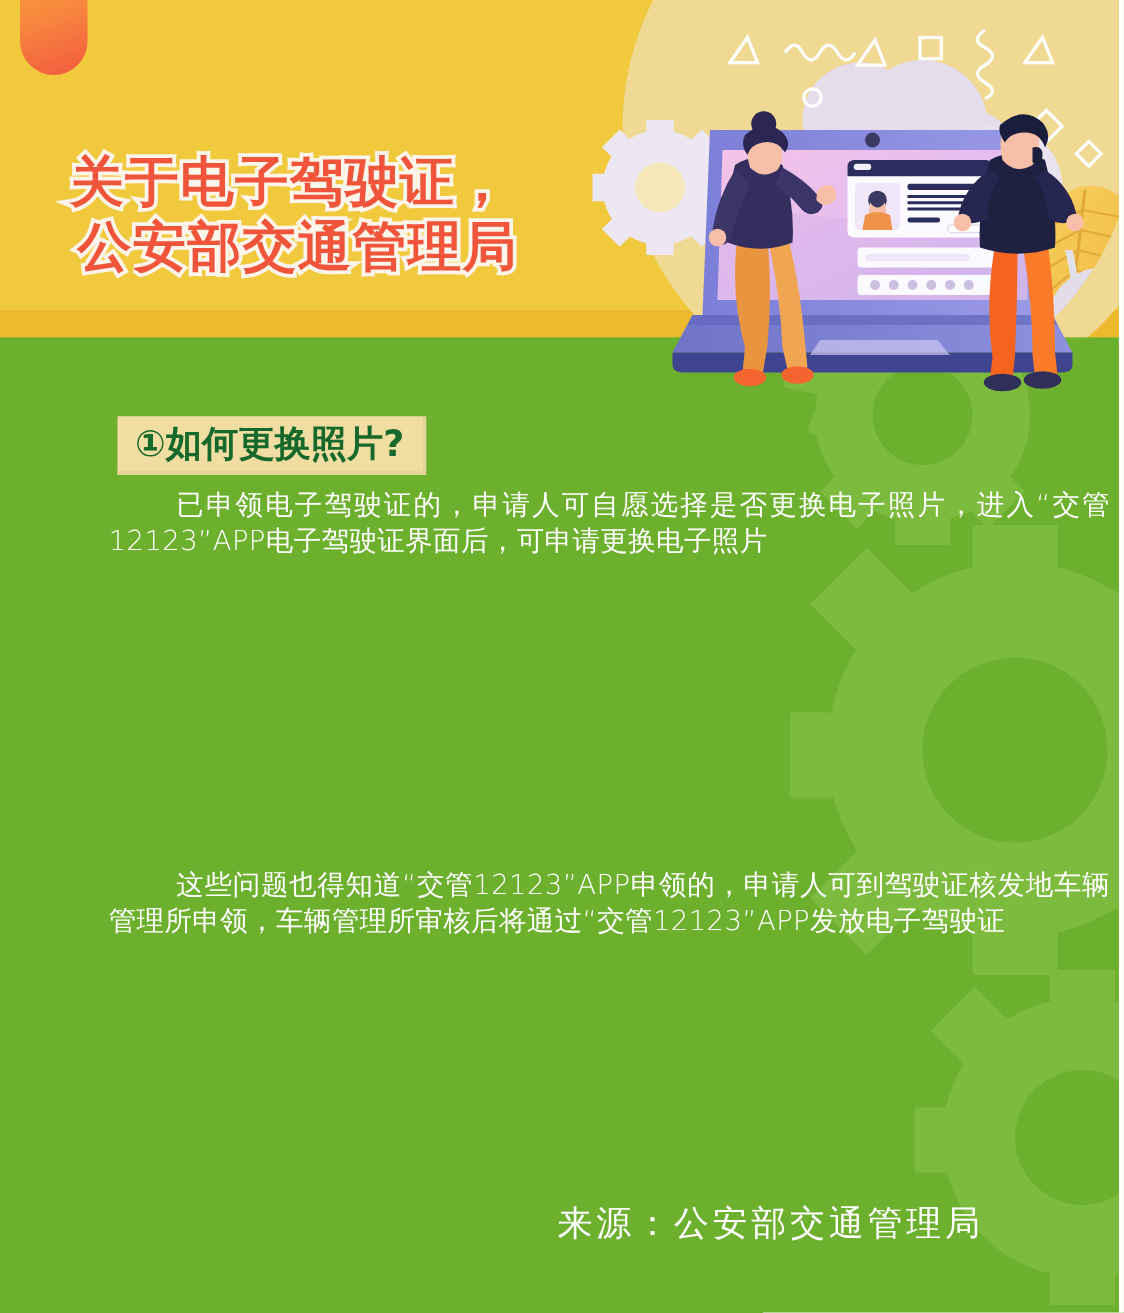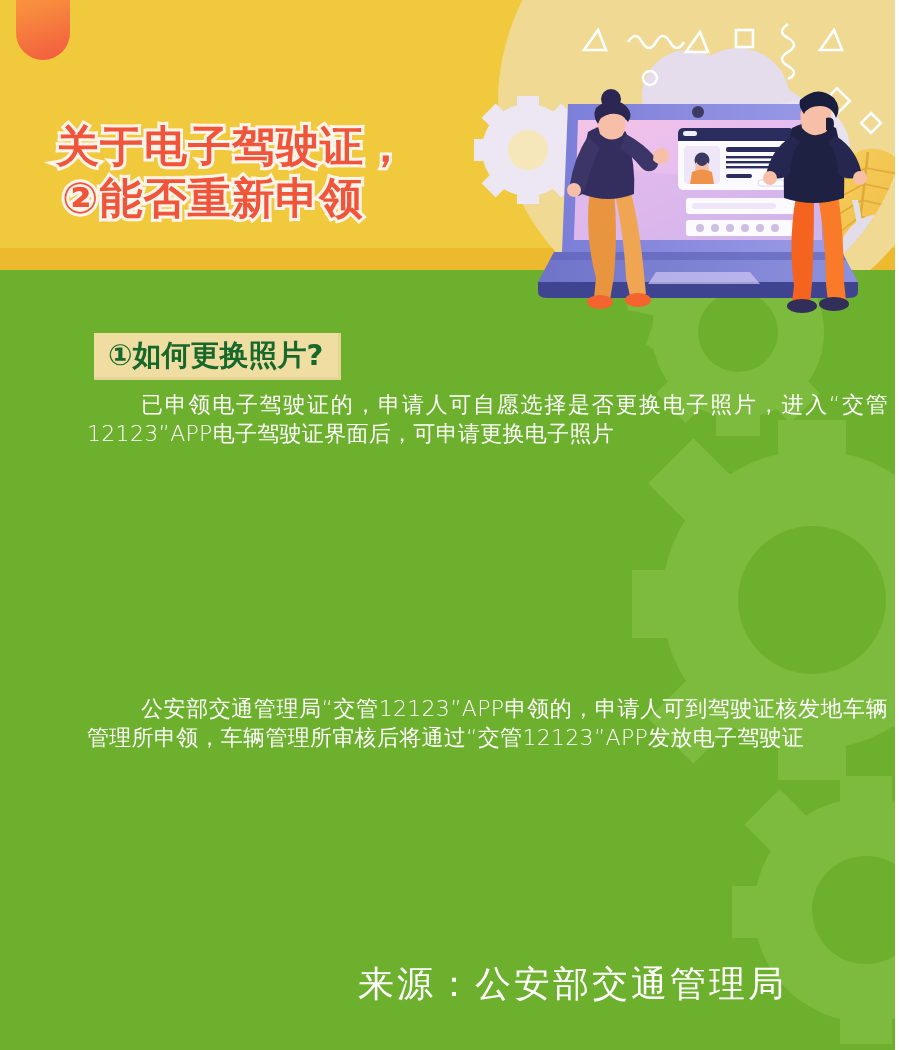--- a/index.html
+++ b/index.html
@@ -137,21 +137,21 @@
     text-align: justify;
     letter-spacing: 0.3px;
     font-weight: 300;
   }
 
   .source-line {
     position: absolute;
     right: 112px;
     top: 690px;
     font-family: "DejaVu Serif", "Liberation Serif", serif;
-    font-size: 36px;
+    font-size: 28px;
     color: #ffffff;
     letter-spacing: 3px;
     white-space: nowrap;
   }
 </style>
 </head>
 <body>
 
 <div class="poster">
 
@@ -367,33 +367,33 @@
         <circle cx="390" cy="178" r="7" fill="#f7bfa7"></circle>
         <path d="M334 102 q16 -8 26 4 q4 16 -4 26 q-14 8 -24 -4 q-4 -16 2 -26 Z" fill="#f7bfa7"></path>
         <path d="M330 100 q18 -16 34 -2 q8 10 2 20 q-4 -12 -16 -12 q-12 0 -16 8 q-6 -8 -4 -14 Z" fill="#1b1d3c"></path>
         <path d="M356 118 q8 -2 8 6 q0 8 -8 6 Z" fill="#1b1d3c"></path>
       </g>
     </svg>
   </div>
 
   <div class="title-block">
     <div class="title-line l1">关于电子驾驶证，</div>
-    <div class="title-line l2">②能否重新申领</div>
+    <div class="title-line l2">公安部交通管理局</div>
   </div>
 
   <div class="content">
 
     <div class="qa-block" style="top:63px;">
       <div class="qa-banner">
         <div class="qa-banner-text">①如何更换照片?</div>
       </div>
       <div class="qa-body">已申领电子驾驶证的，申请人可自愿选择是否更换电子照片，进入“交管12123”APP电子驾驶证界面后，可申请更换电子照片</div>
     </div>
 
 
     <div class="qa-block" style="top:414px;">
-      <div class="qa-body">公安部交通管理局“交管12123”APP申领的，申请人可到驾驶证核发地车辆管理所申领，车辆管理所审核后将通过“交管12123”APP发放电子驾驶证</div>
+      <div class="qa-body">这些问题也得知道“交管12123”APP申领的，申请人可到驾驶证核发地车辆管理所申领，车辆管理所审核后将通过“交管12123”APP发放电子驾驶证</div>
     </div>
 
     <div class="source-line">来源：公安部交通管理局</div>
   </div>
 
 </div>
 
 </body></html>

